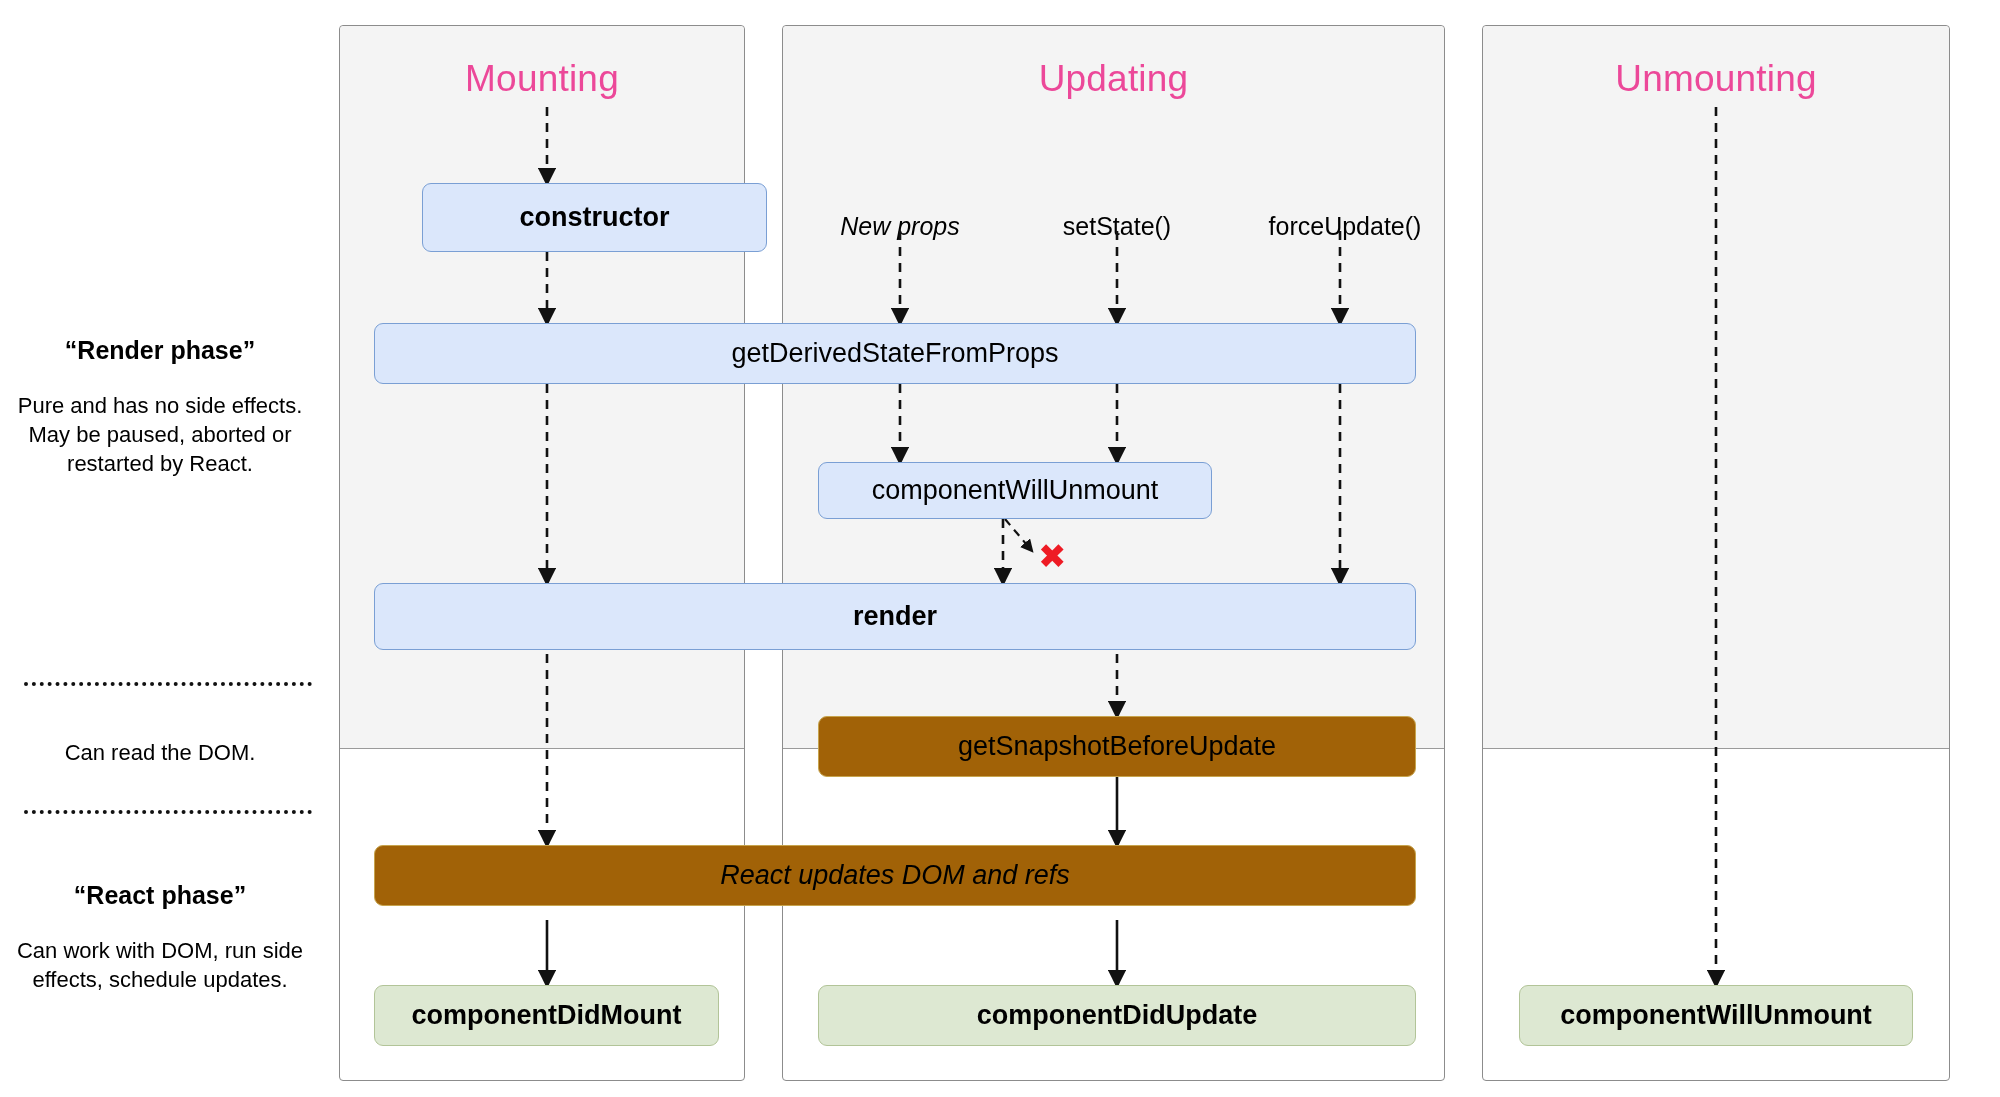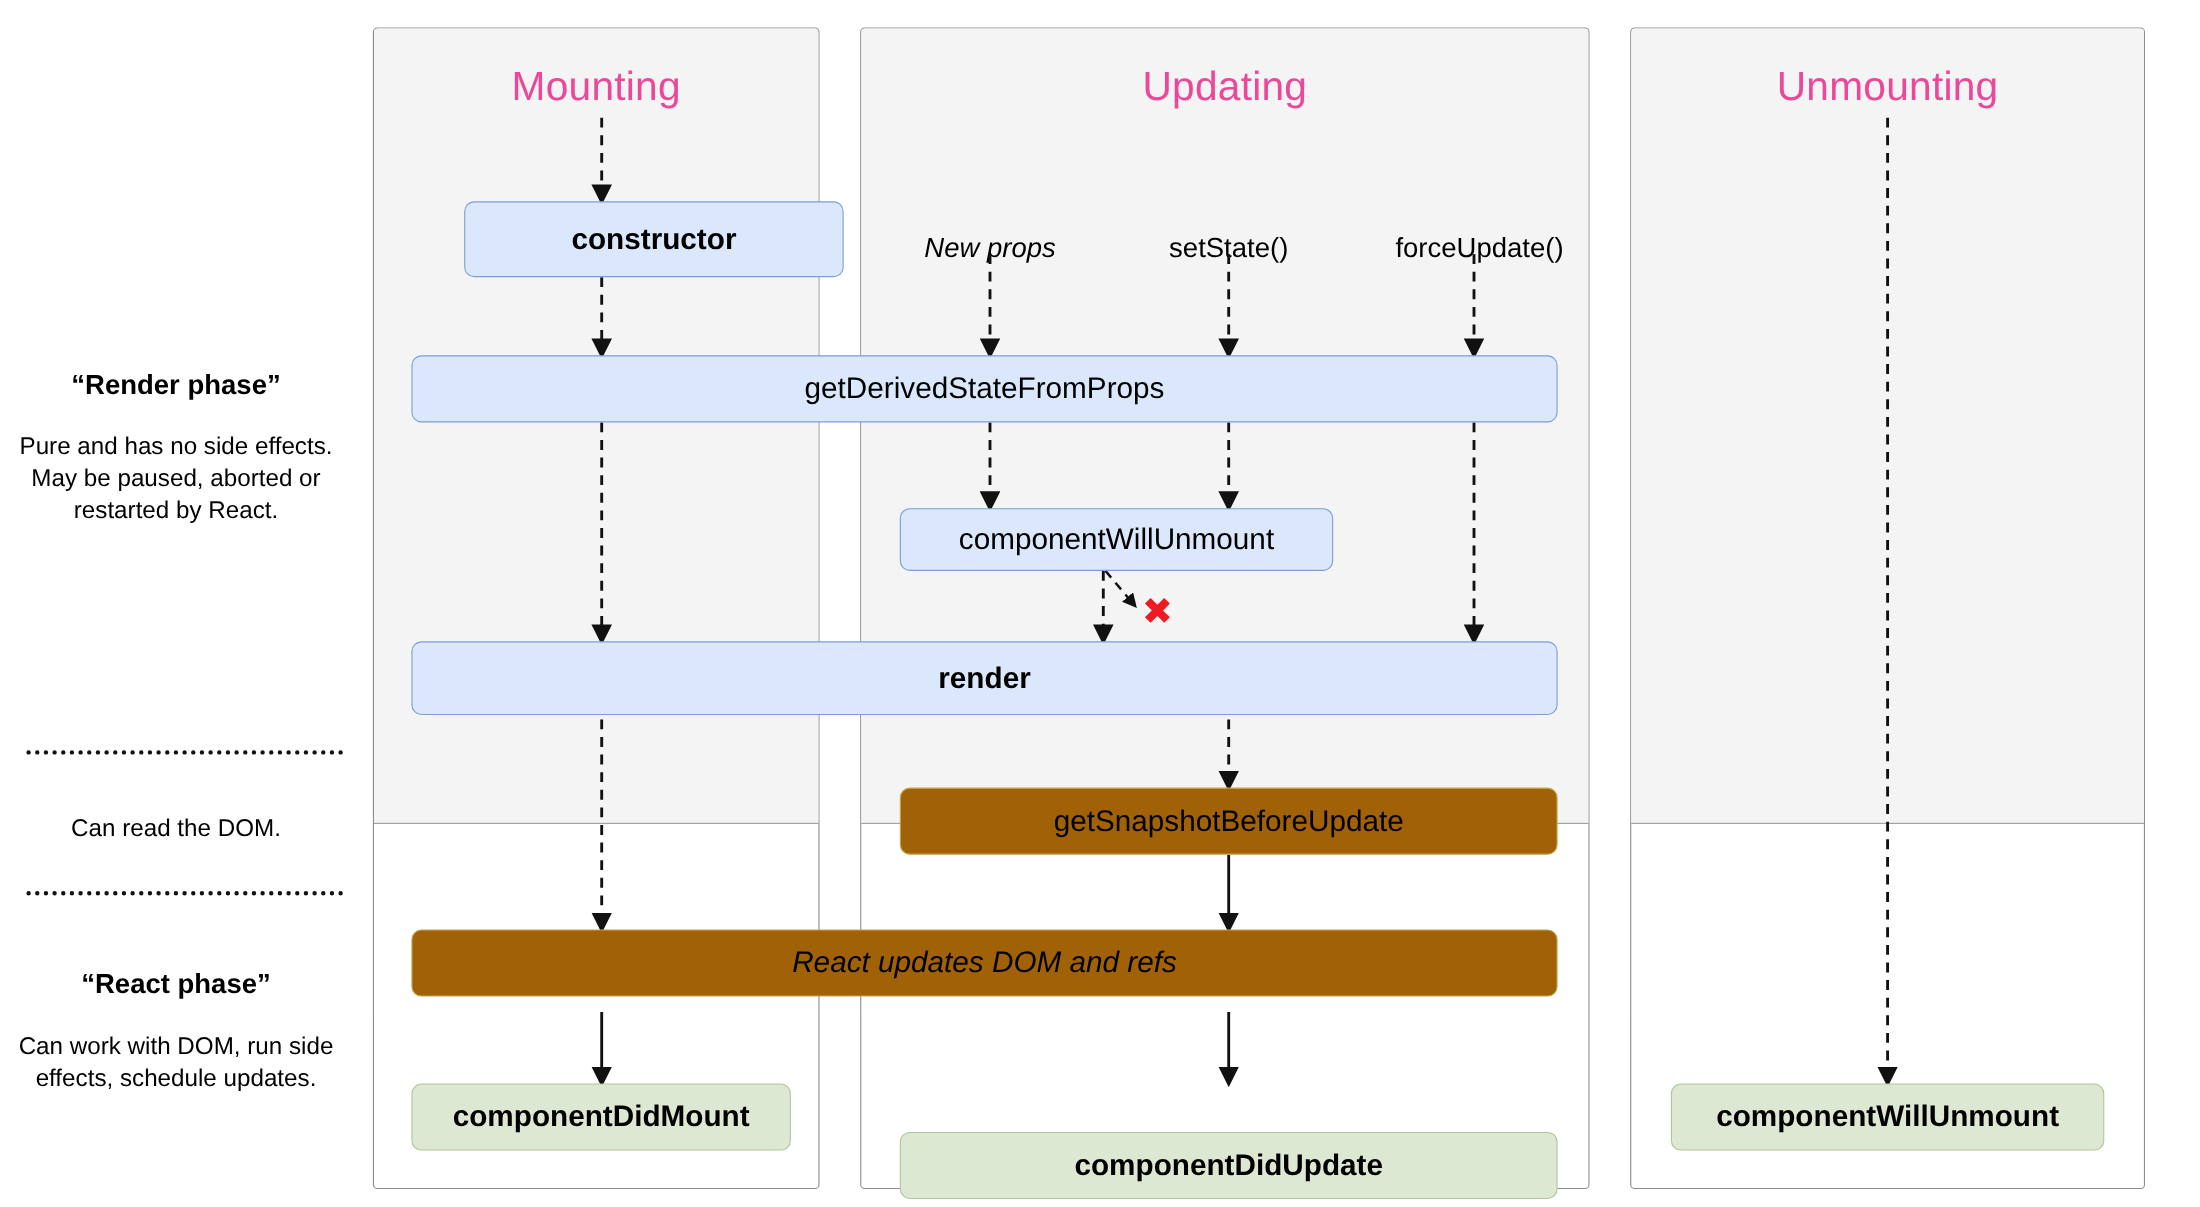--- a/index.html
+++ b/index.html
@@ -147,21 +147,21 @@
   </div>
 
   <div class="node orange" style="left:374px;top:845px;width:1042px;height:61px;">
     <span class="t-ital">React updates DOM and refs</span>
   </div>
 
   <div class="node green" style="left:374px;top:985px;width:345px;height:61px;">
     <span class="t-bold">componentDidMount</span>
   </div>
 
-  <div class="node green" style="left:818px;top:985px;width:598px;height:61px;margin-top:44px;">
+  <div class="node green" style="left:818px;top:985px;width:598px;height:61px;">
     <span class="t-bold">componentDidUpdate</span>
   </div>
 
   <div class="node green" style="left:1519px;top:985px;width:394px;height:61px;">
     <span class="t-bold">componentWillUnmount</span>
   </div>
 
 </div>
 
 </body></html>

